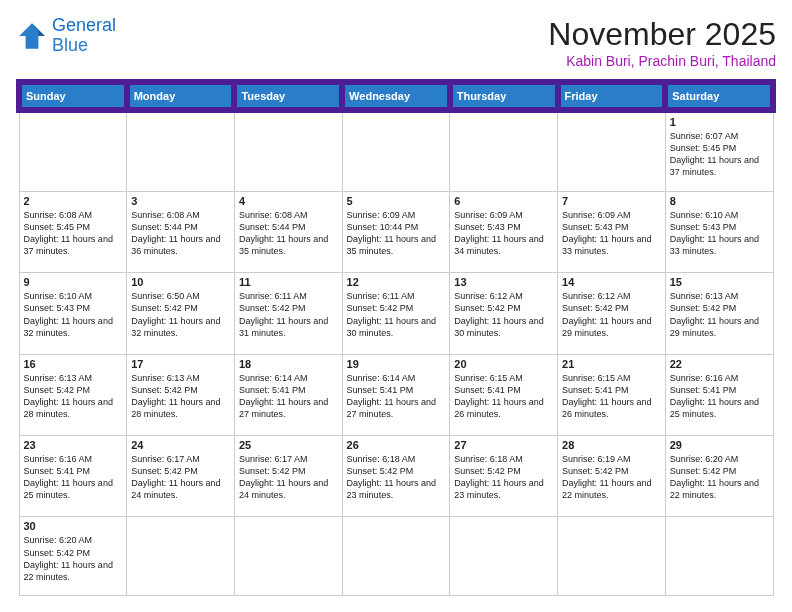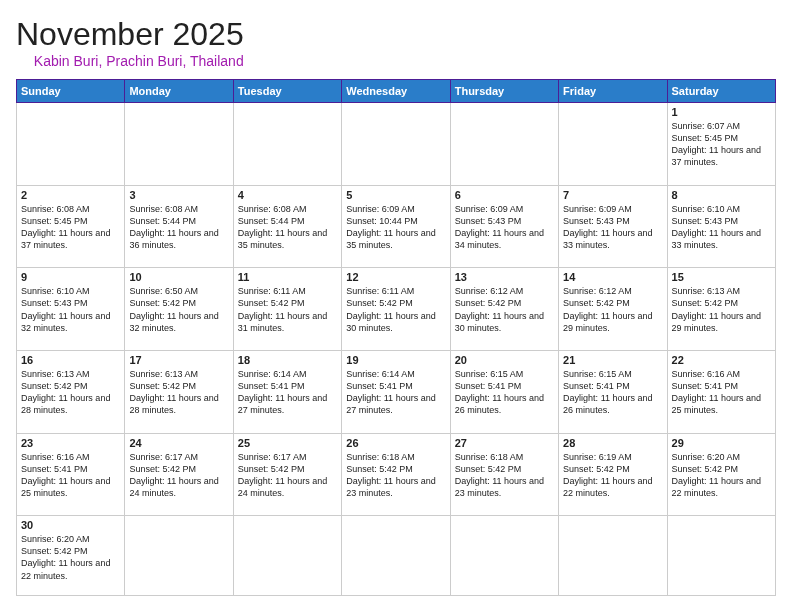--- a/index.html
+++ b/index.html
@@ -58,21 +58,21 @@
       border-collapse: collapse;
       width: 100%;
       table-layout: fixed;
     }
     .calendar thead tr th {
       background: #2a7dc9;
       color: #fff;
       font-size: 11px;
       font-weight: bold;
       padding: 5px 4px;
-      border: 1px solid #4c1d95;
+      border: 6px solid #4c1d95;
       text-align: left;
     }
     .calendar tbody tr td {
       border: 1px solid #ccc;
       vertical-align: top;
       padding: 3px 4px;
       font-size: 9.5px;
       color: #222;
       background: #fff;
       height: 72px;
@@ -92,20 +92,30 @@
     }
     .empty-cell {
       background: #f5f5f5;
     }
   </style>
 </head>
 <body>
 
 <div class="page">
   <div class="header">
+    <div class="logo">
+      <svg class="logo-icon" viewBox="0 0 40 40">
+        <polygon points="20,4 36,20 28,20 28,36 12,36 12,20 4,20" fill="#2a7dc9"></polygon>
+        <polygon points="20,4 36,20 28,20 28,14" fill="#1a5a9a"></polygon>
+      </svg>
+      <div class="logo-text">
+        <div><span>General</span></div>
+        <div><span style="color:#2a7dc9;">Blue</span></div>
+      </div>
+    </div>
     <div class="title-block">
       <div class="month-title">November 2025</div>
       <div class="location">Kabin Buri, Prachin Buri, Thailand</div>
     </div>
   </div>
 
   <table class="calendar">
     <thead>
       <tr>
       <th>Sunday</th>

